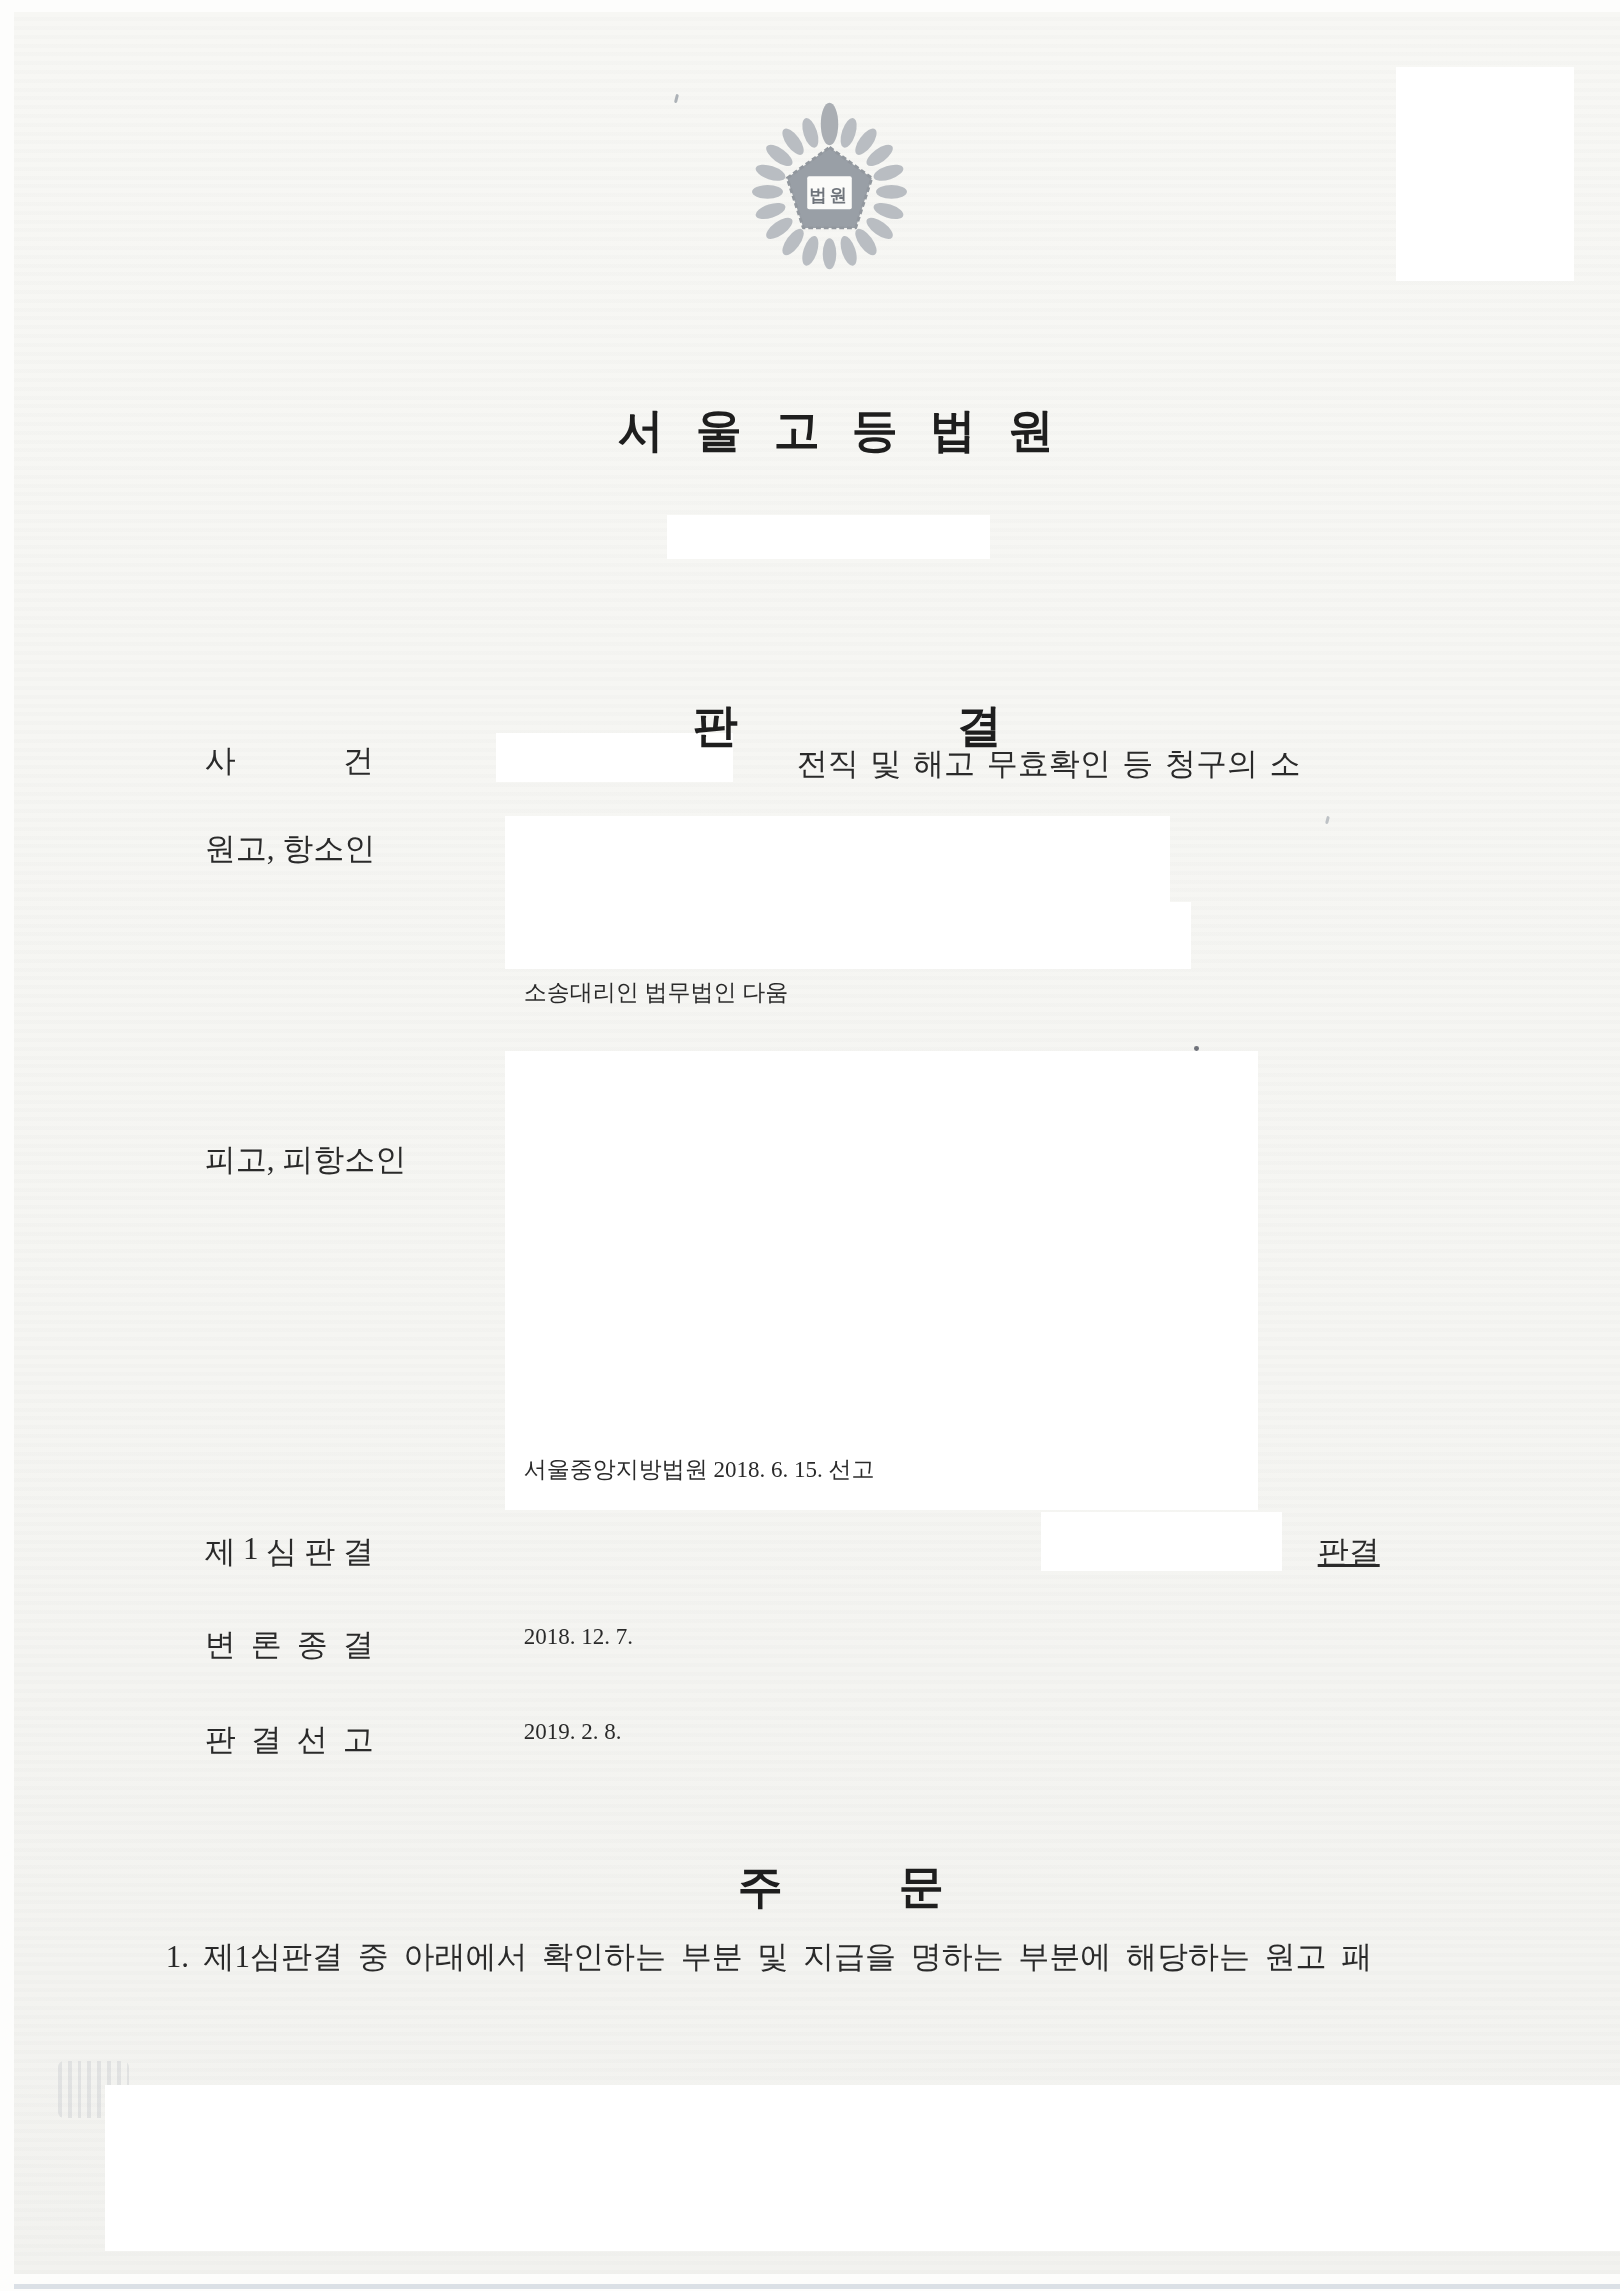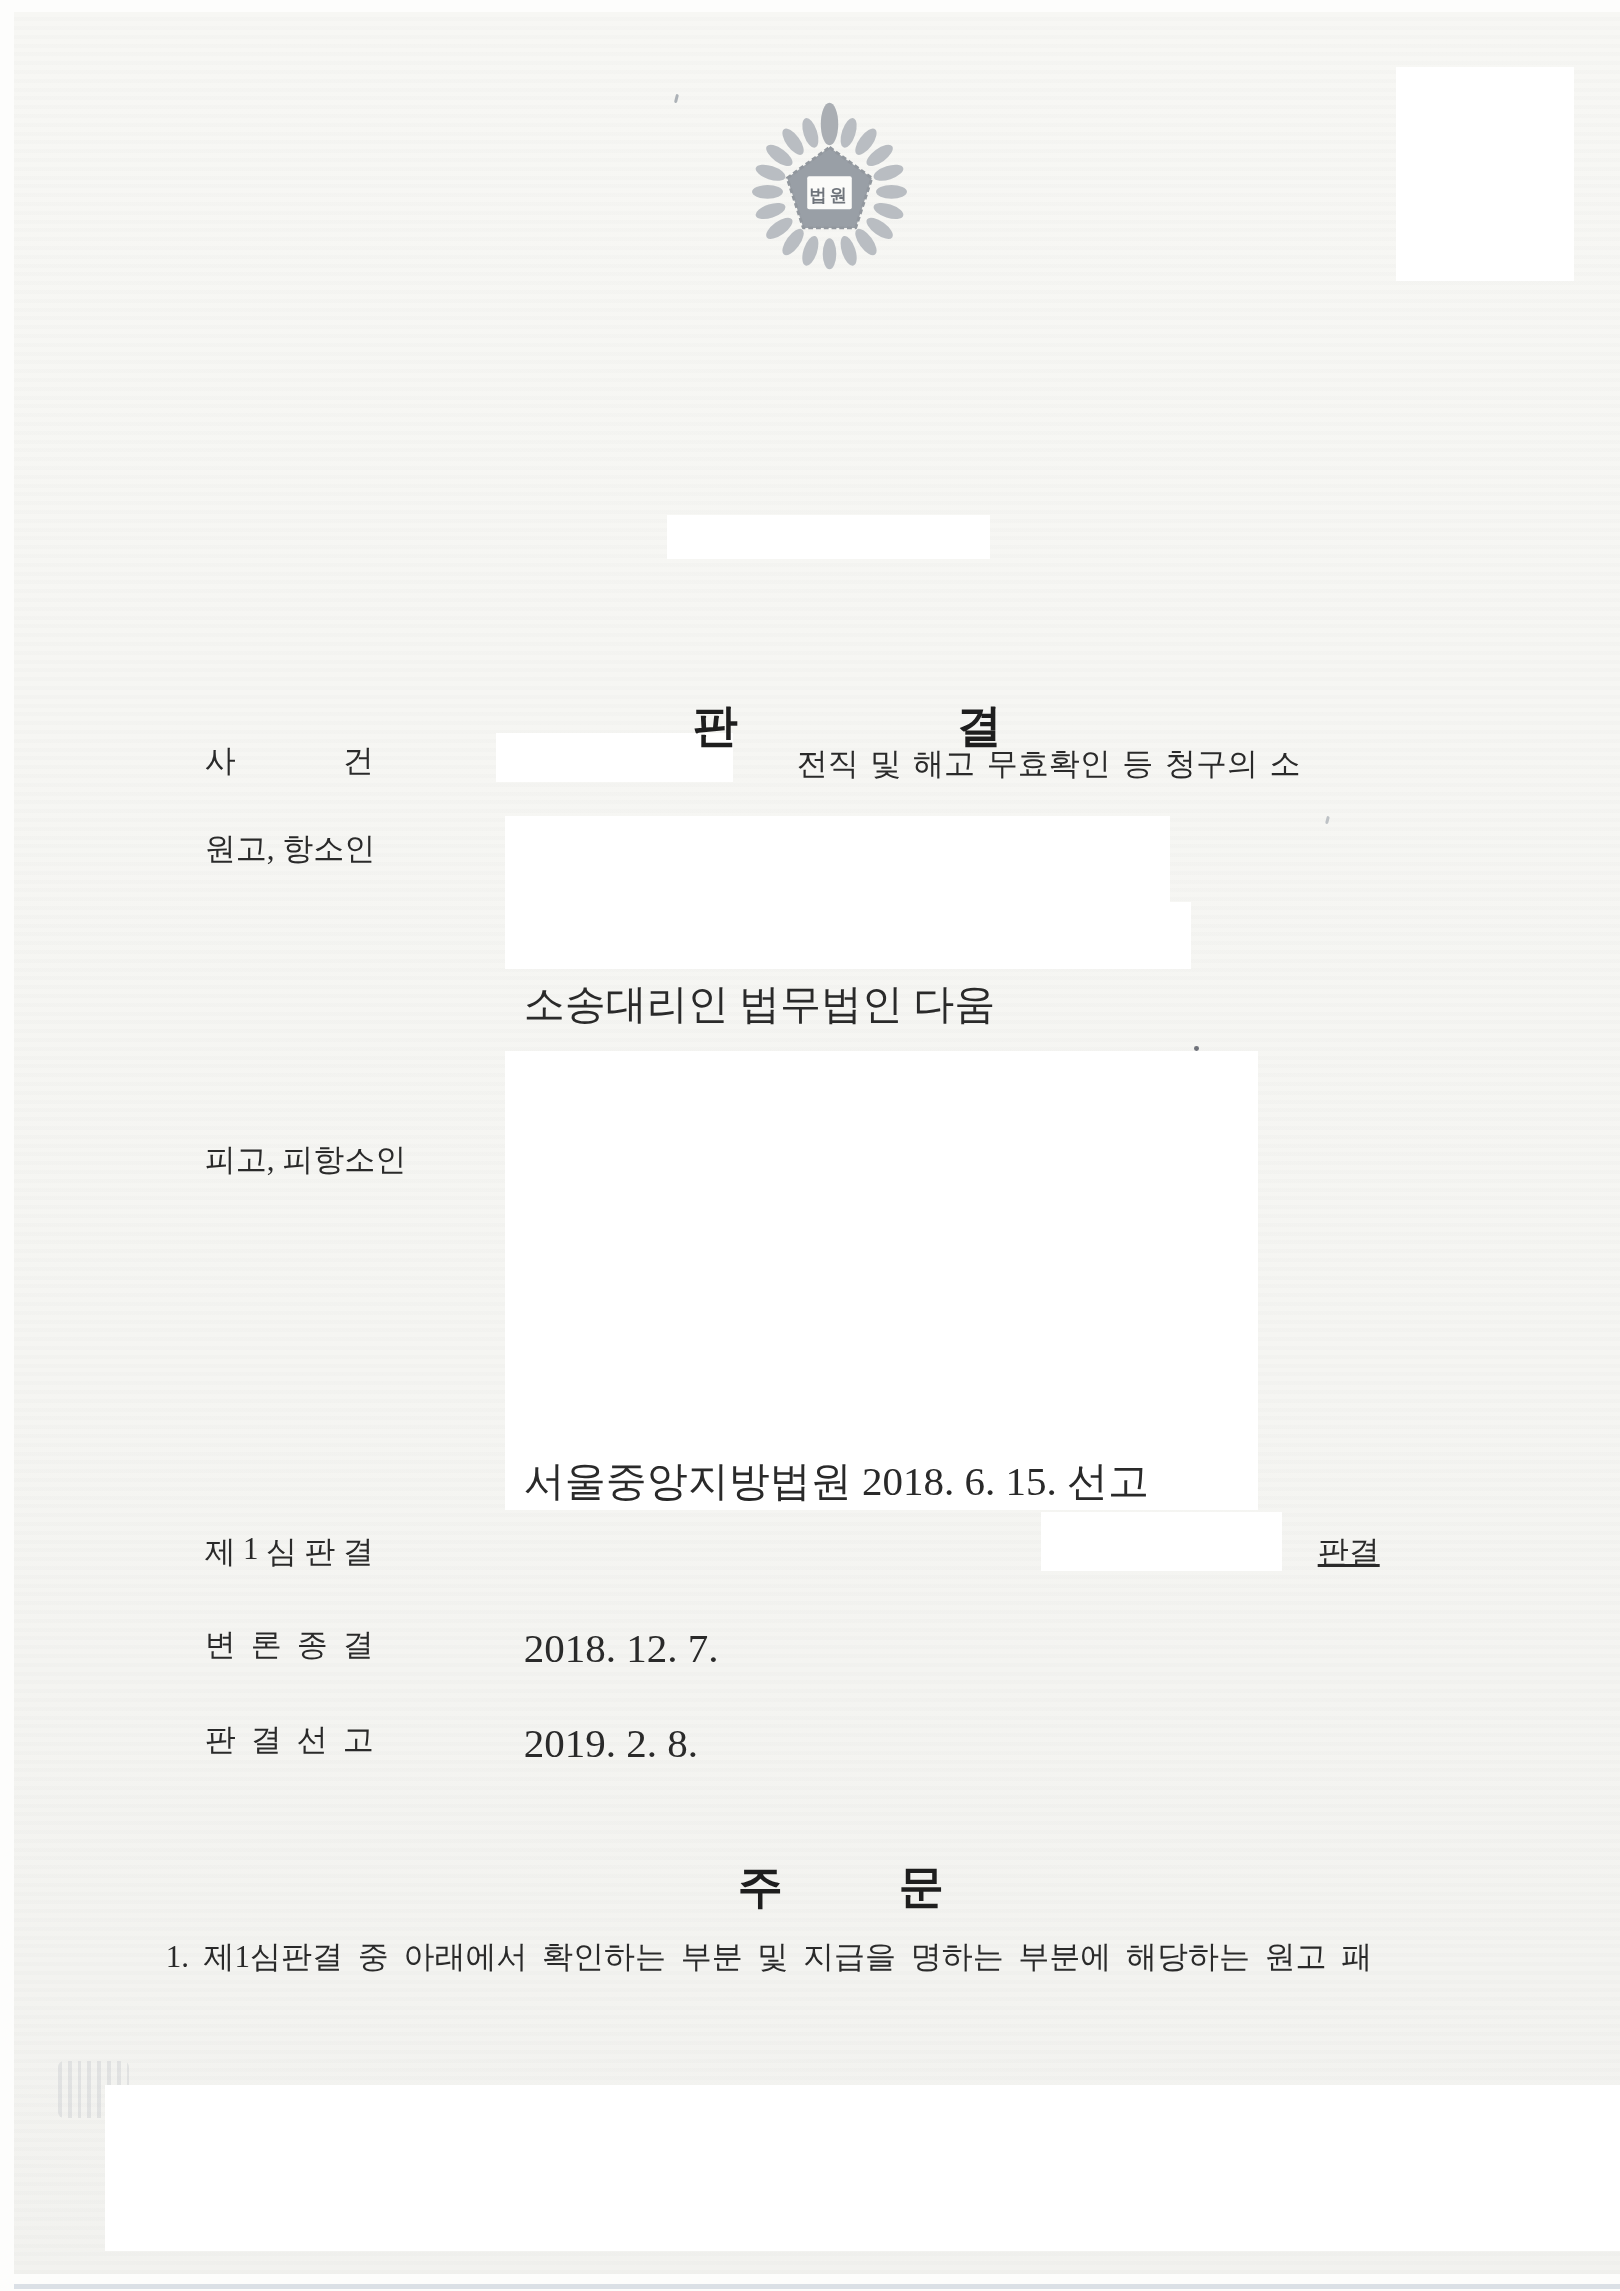--- a/index.html
+++ b/index.html
@@ -43,21 +43,21 @@
 
   
   .field-label{
     position:absolute;left:191px;width:169px;display:flex;justify-content:space-between;
     font-size:31px;color:#2a2a2a;white-space:nowrap;
   }
   .field-label-plain{
     position:absolute;left:191px;font-size:31px;color:#2a2a2a;white-space:nowrap;
   }
   .field-value{
-    position:absolute;left:510px;font-size:41px;color:#2a2a2a;white-space:nowrap;
+    position:absolute;left:510px;font-size:23px;color:#2a2a2a;white-space:nowrap;
   }
   .case-desc{position:absolute;left:755px;font-size:31px;color:#2a2a2a;white-space:nowrap;word-spacing:3.9px;margin-left:28px;}
   .suffix{position:absolute;font-size:31px;color:#2a2a2a;white-space:nowrap;text-decoration:underline;}
 
   .order-body{
     position:absolute;left:152px;top:1924px;width:1353px;
     font-size:31px;color:#2a2a2a;white-space:nowrap;word-spacing:6.9px;
   }
 
   
@@ -111,20 +111,21 @@
 
   <div class="redaction" style="left:1382px;top:55px;width:178px;height:214px;"></div>
   <div class="redaction" style="left:653px;top:503px;width:323px;height:44px;"></div>
   <div class="redaction" style="left:482px;top:721px;width:237px;height:49px;"></div>
   <div class="redaction" style="left:491px;top:804px;width:665px;height:86px;"></div>
   <div class="redaction" style="left:491px;top:890px;width:686px;height:67px;"></div>
   <div class="redaction" style="left:491px;top:1039px;width:753px;height:459px;"></div>
   <div class="redaction" style="left:1027px;top:1500px;width:241px;height:59px;"></div>
   <div class="redaction" style="left:91px;top:2073px;width:1529px;height:166px;"></div>
 
+  <div class="court-title">서울고등법원</div>
 
   <div class="split-heading heading-judgment">
       <span>판</span>
       <span>결</span>
     </div>
 
   <div class="field-label" style="top:728px;">
       <span>사</span>
       <span>건</span>
     </div>

